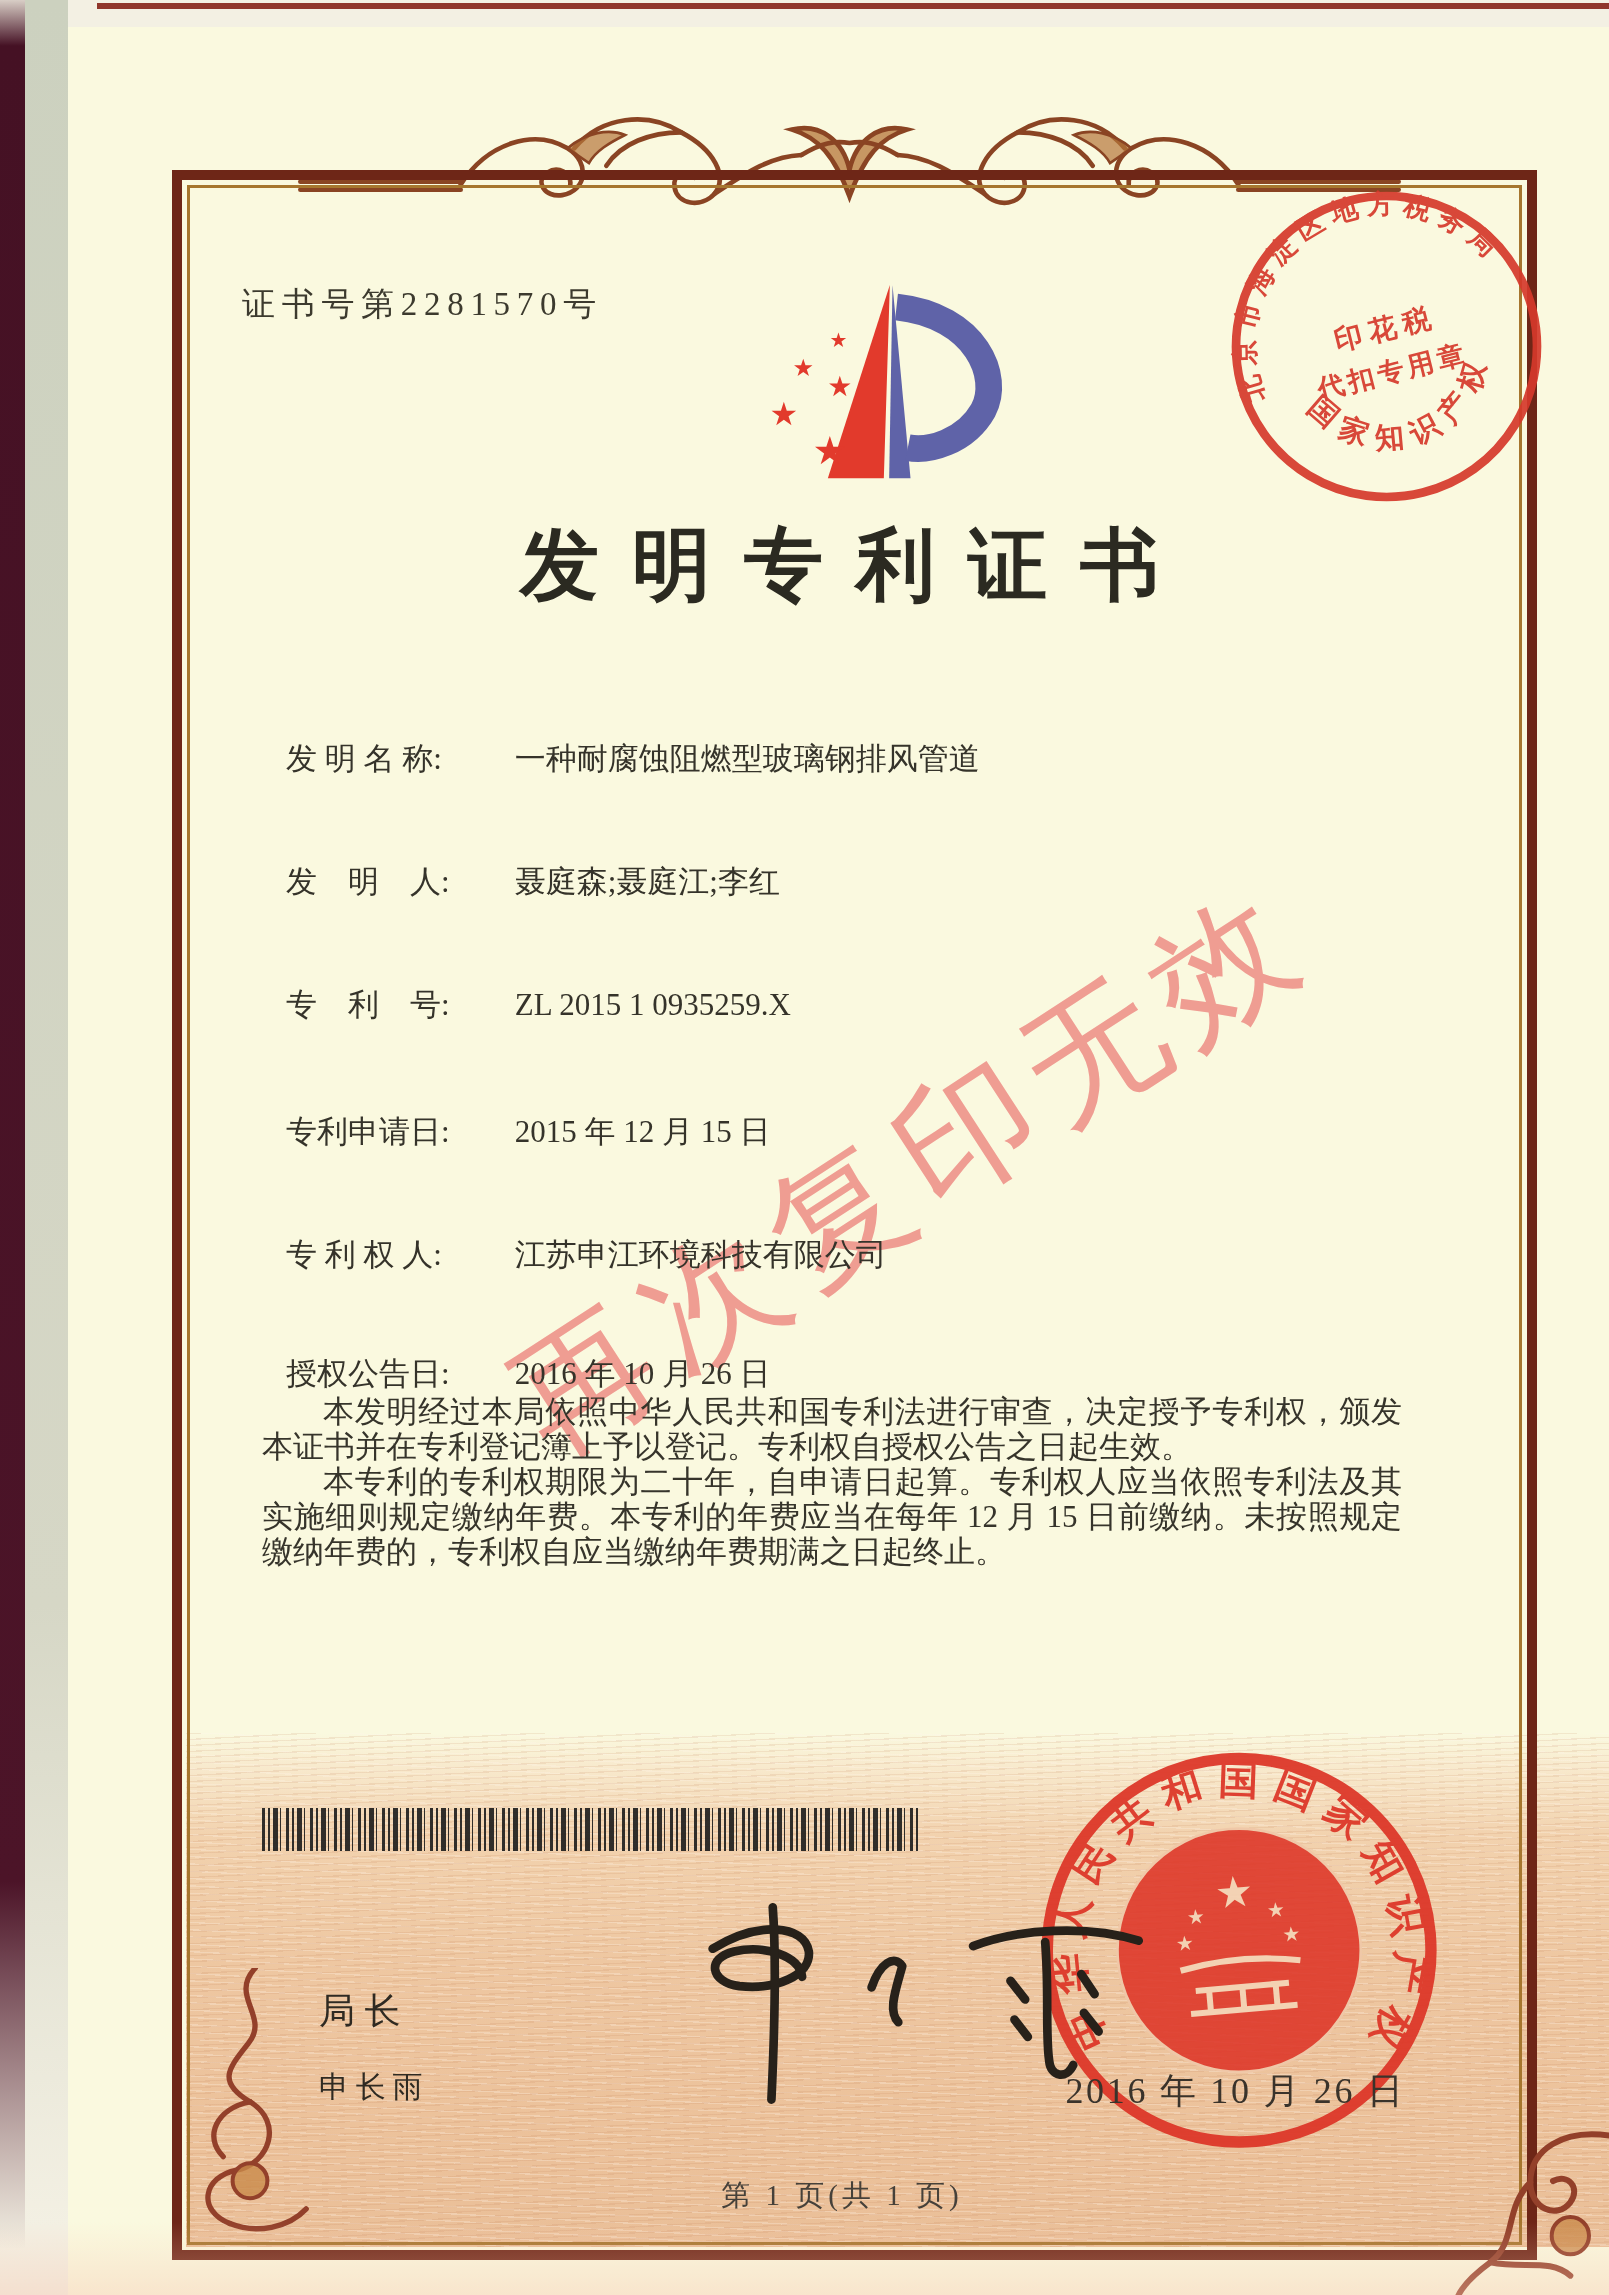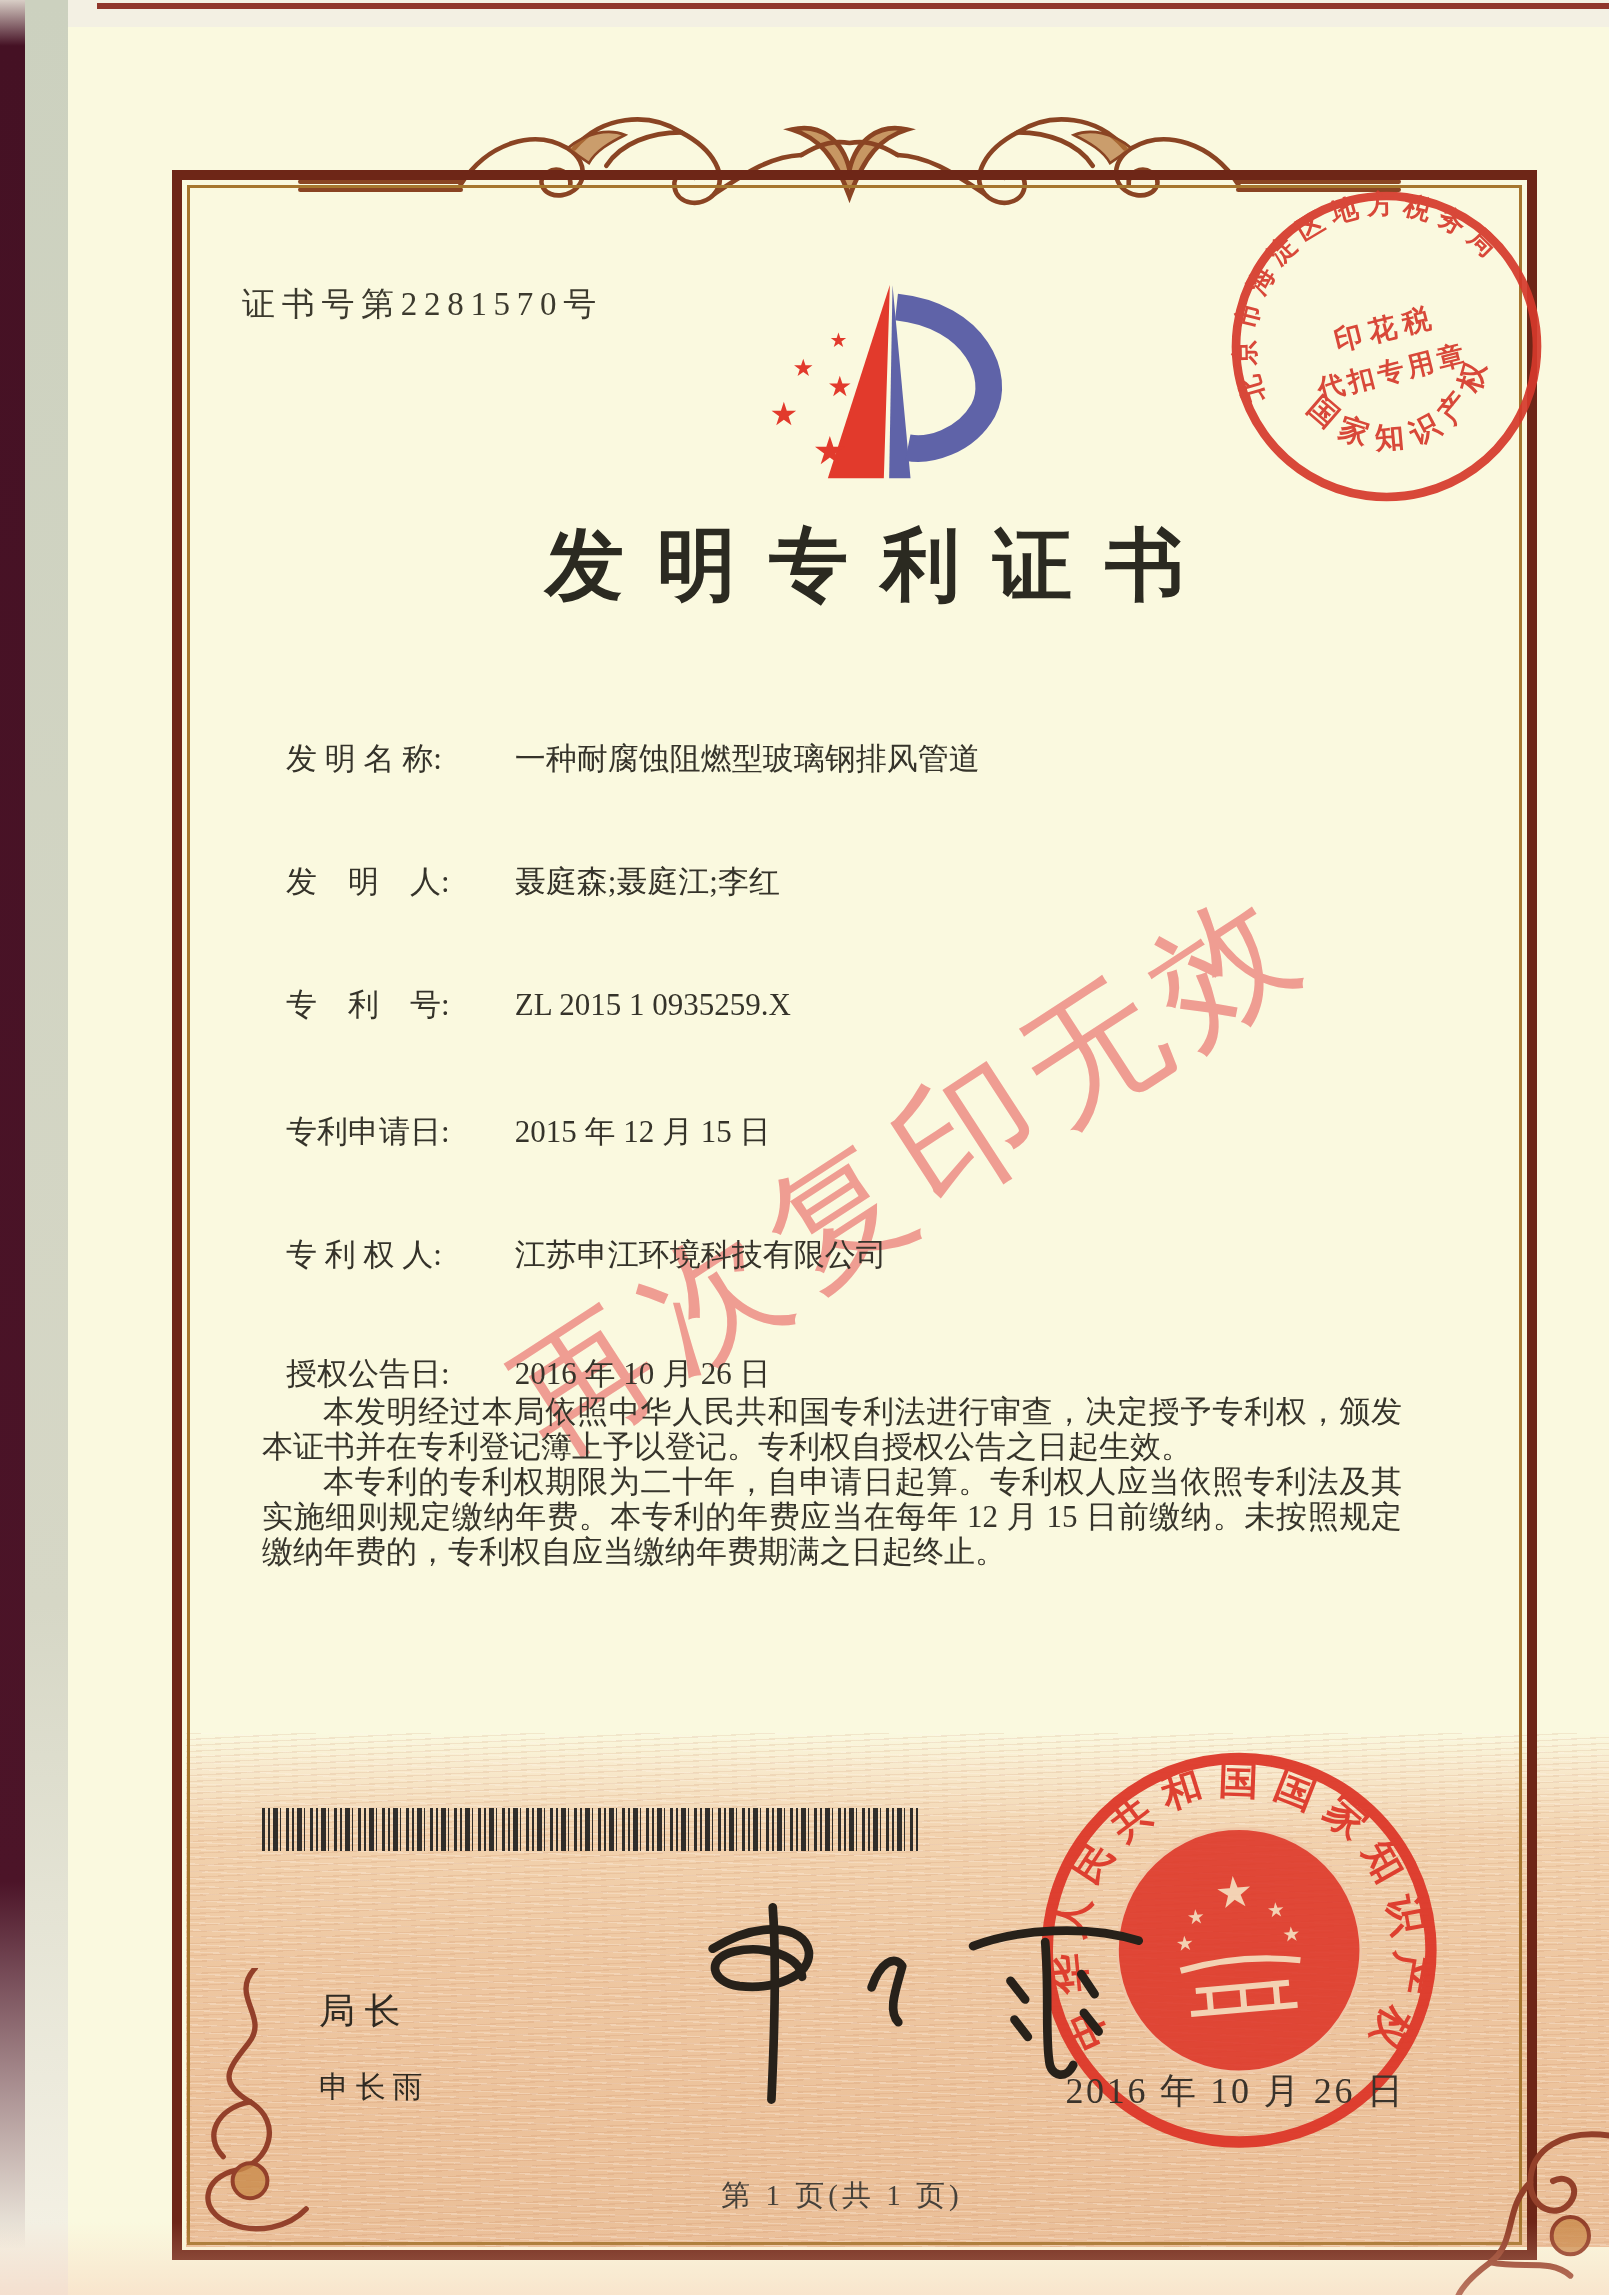--- a/index.html
+++ b/index.html
@@ -26,21 +26,21 @@
                repeating-linear-gradient(183deg,rgba(255,245,235,.28) 0 1.3px,transparent 1.3px 7.3px);}
   
   .orn-top{position:absolute;left:219px;top:49px;z-index:4;}
   .orn-bl{position:absolute;left:107px;top:1941px;z-index:6;}
   .orn-br{position:absolute;left:1362px;top:2082px;z-index:6;}
   
   .cert-no{position:absolute;left:174px;top:255px;font-size:33px;letter-spacing:6.7px;color:#3c3a2e;z-index:6;}
   .logo{position:absolute;left:685px;top:250px;z-index:6;}
   .tax-stamp{position:absolute;left:1158px;top:159px;z-index:6;transform:rotate(-14deg);opacity:.92;}
   .title{position:absolute;left:104px;top:486px;width:1366px;text-align:center;font-size:79px;font-weight:bold;
-    letter-spacing:33px;padding-left:26px;color:#2b2a21;z-index:6;}
+    letter-spacing:33px;padding-left:1px;color:#2b2a21;z-index:6;}
   .rows{position:absolute;left:218px;top:0;z-index:6;}
   .row{position:absolute;left:0;font-size:31px;color:#35332a;white-space:nowrap;}
   .row .flabel{display:inline-block;min-width:200px;}
   .row .fvalue{margin-left:21px;}
   .r0{top:711px}.r1{top:834px}.r2{top:957px}.r3{top:1084px}.r4{top:1207px}.r5{top:1326px}
   .body-text{position:absolute;left:194px;top:1367px;width:1140px;z-index:6;font-size:31px;line-height:35px;
     color:#36342b;text-align:justify;}
   .body-text p{margin:0;text-indent:61px;}
   .barcode{position:absolute;left:194px;top:1781px;width:656px;height:43px;z-index:6;opacity:.9;
     background:repeating-linear-gradient(90deg,#1b1b1b 0 3.3px,transparent 3.3px 6px,#1b1b1b 6px 8px,transparent 8px 11.4px,#1b1b1b 11.4px 16px,transparent 16px 18px,#1b1b1b 18px 19.4px,transparent 19.4px 24px);}

